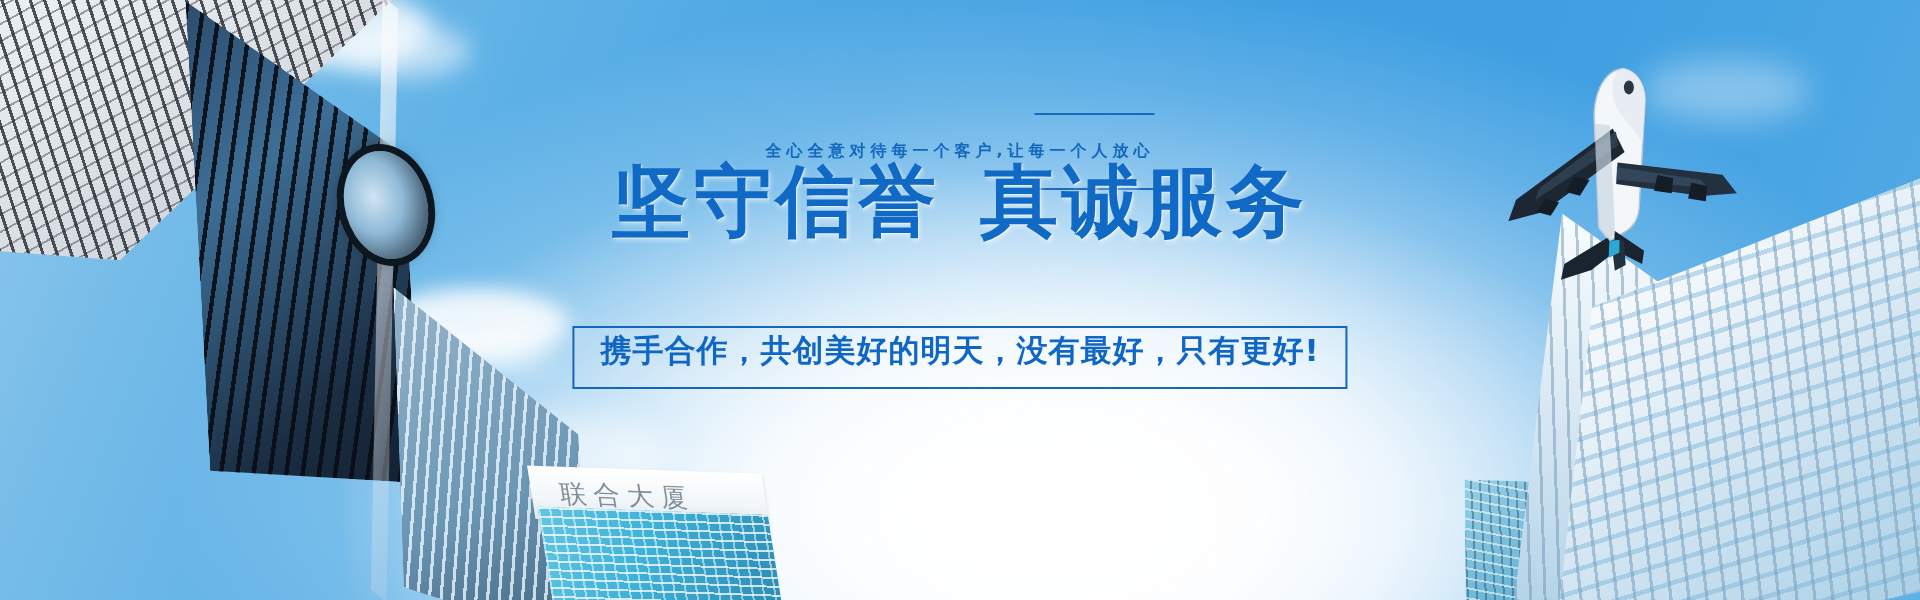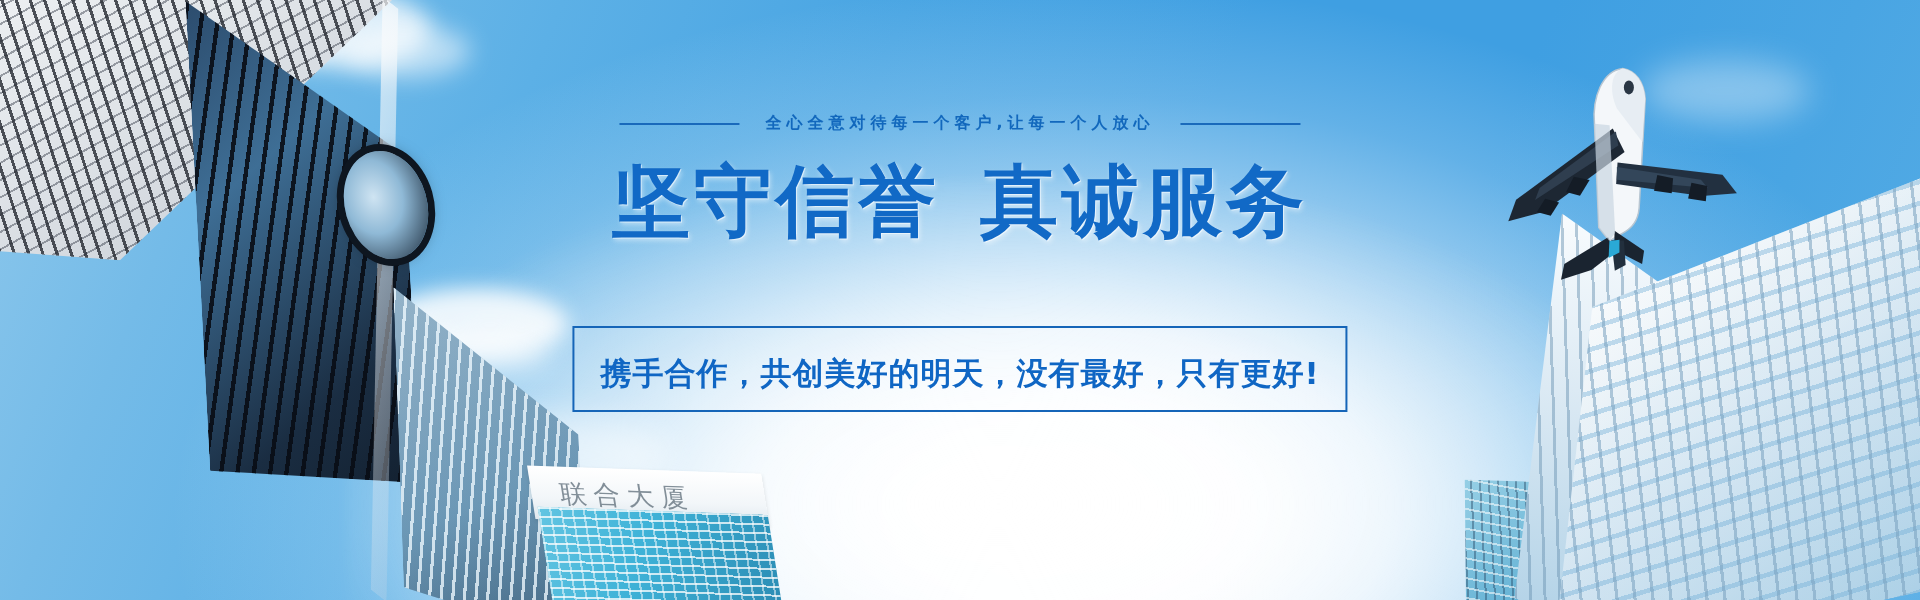--- a/index.html
+++ b/index.html
@@ -200,22 +200,23 @@
     position:absolute;
     left:0; right:0; top:0;
     height:600px;
     pointer-events:none;
   }
 
   .eyebrow{
     position:absolute;
     left:50%; top:113px;
     transform:translateX(-50%);
-    display:flex; align-items:center; gap:26px;
+    display:flex; align-items:flex-end; gap:26px;
     white-space:nowrap;
+    flex-direction:column;
   }
   .rule{
     width:120px; height:2px;
     background:#1565b8;
     opacity:.95;
   }
   .eyebrow-text{
     font-family:"DejaVu Sans",sans-serif;
     font-size:16px;
     font-weight:700;
@@ -238,21 +239,21 @@
        1px 1px 0 rgba(255,255,255,.55),
        2px 3px 5px rgba(255,255,255,.45);
   }
   .headline .gap{display:inline-block;width:40px;}
 
   .subtitle-box{
     position:absolute;
     left:50%; top:326px;
     transform:translateX(-50%);
     border:2px solid #1565b8;
-    padding:25px 26px 15px;
+    padding:2px 26px 15px;
     background:rgba(255,255,255,.07);
   }
   .subtitle{
     font-family:"DejaVu Sans",sans-serif;
     font-weight:700;
     font-size:31px;
     letter-spacing:1px;
     color:#0f66c4;
     white-space:nowrap;
   }

